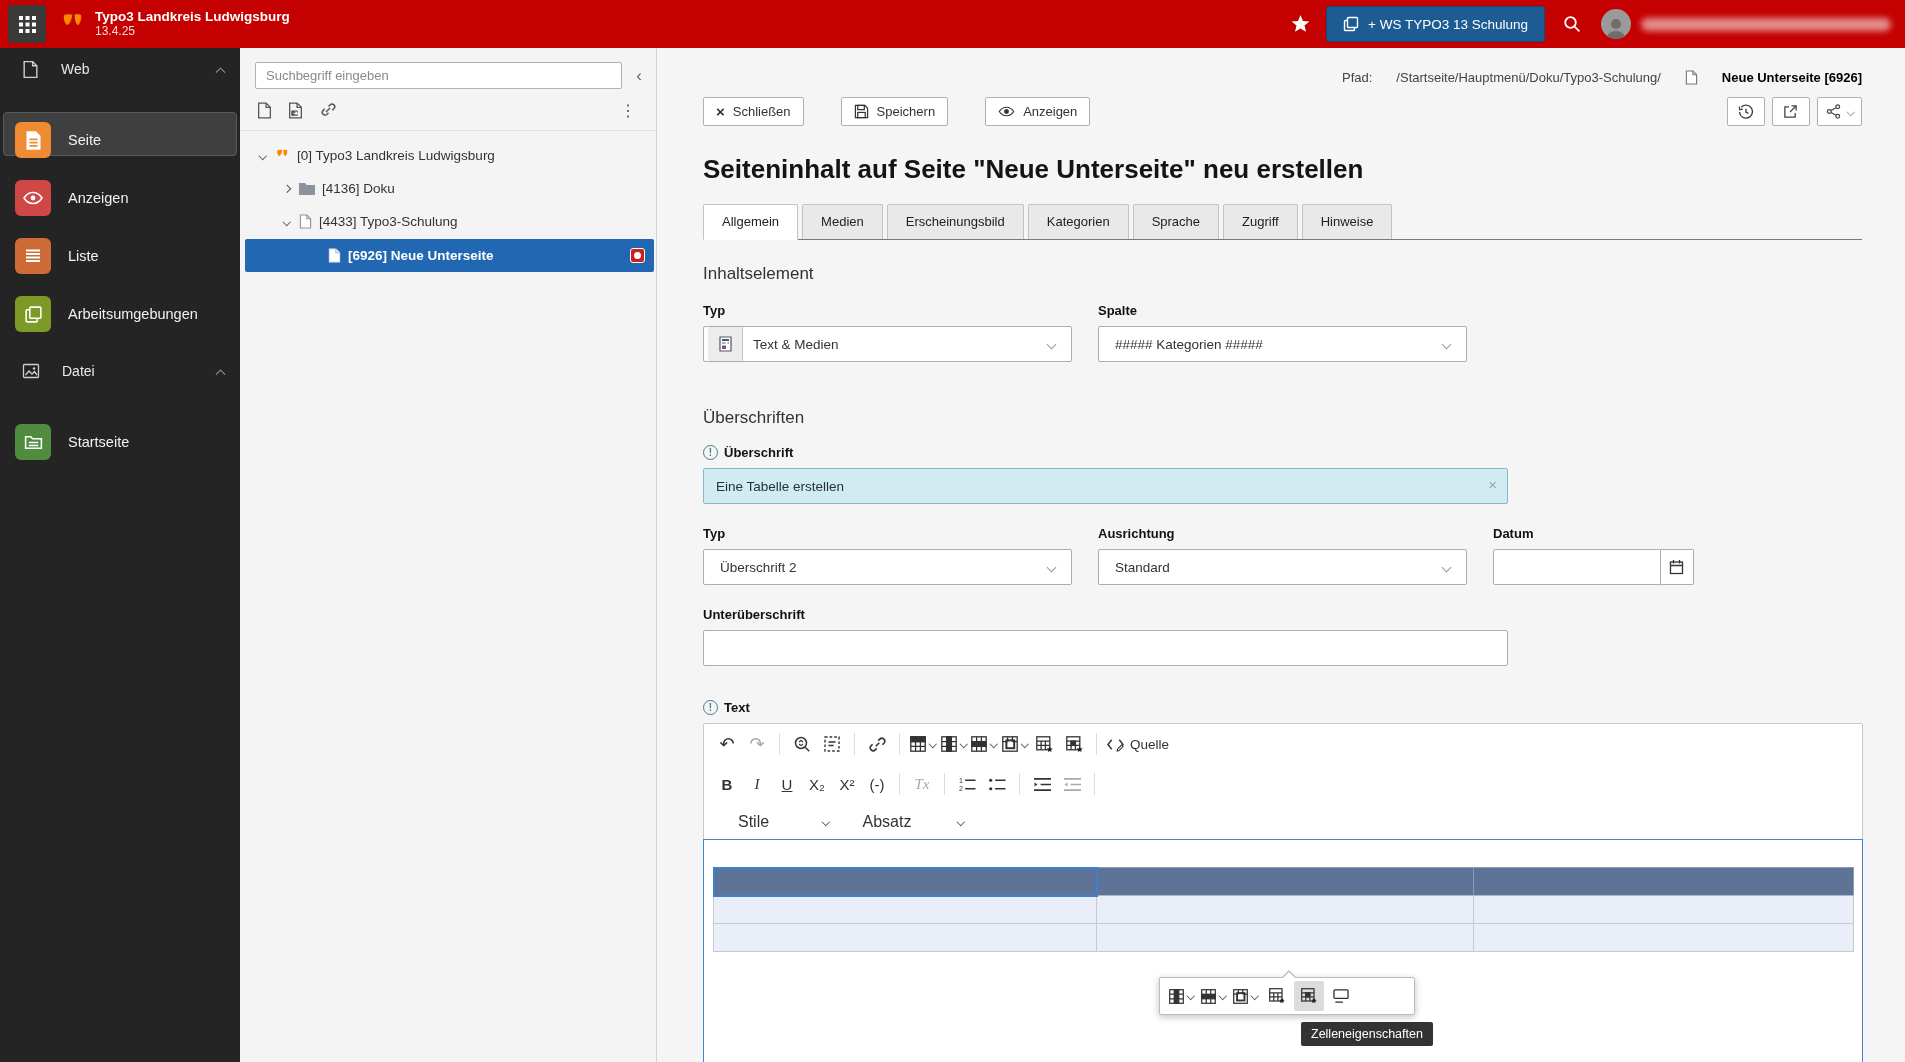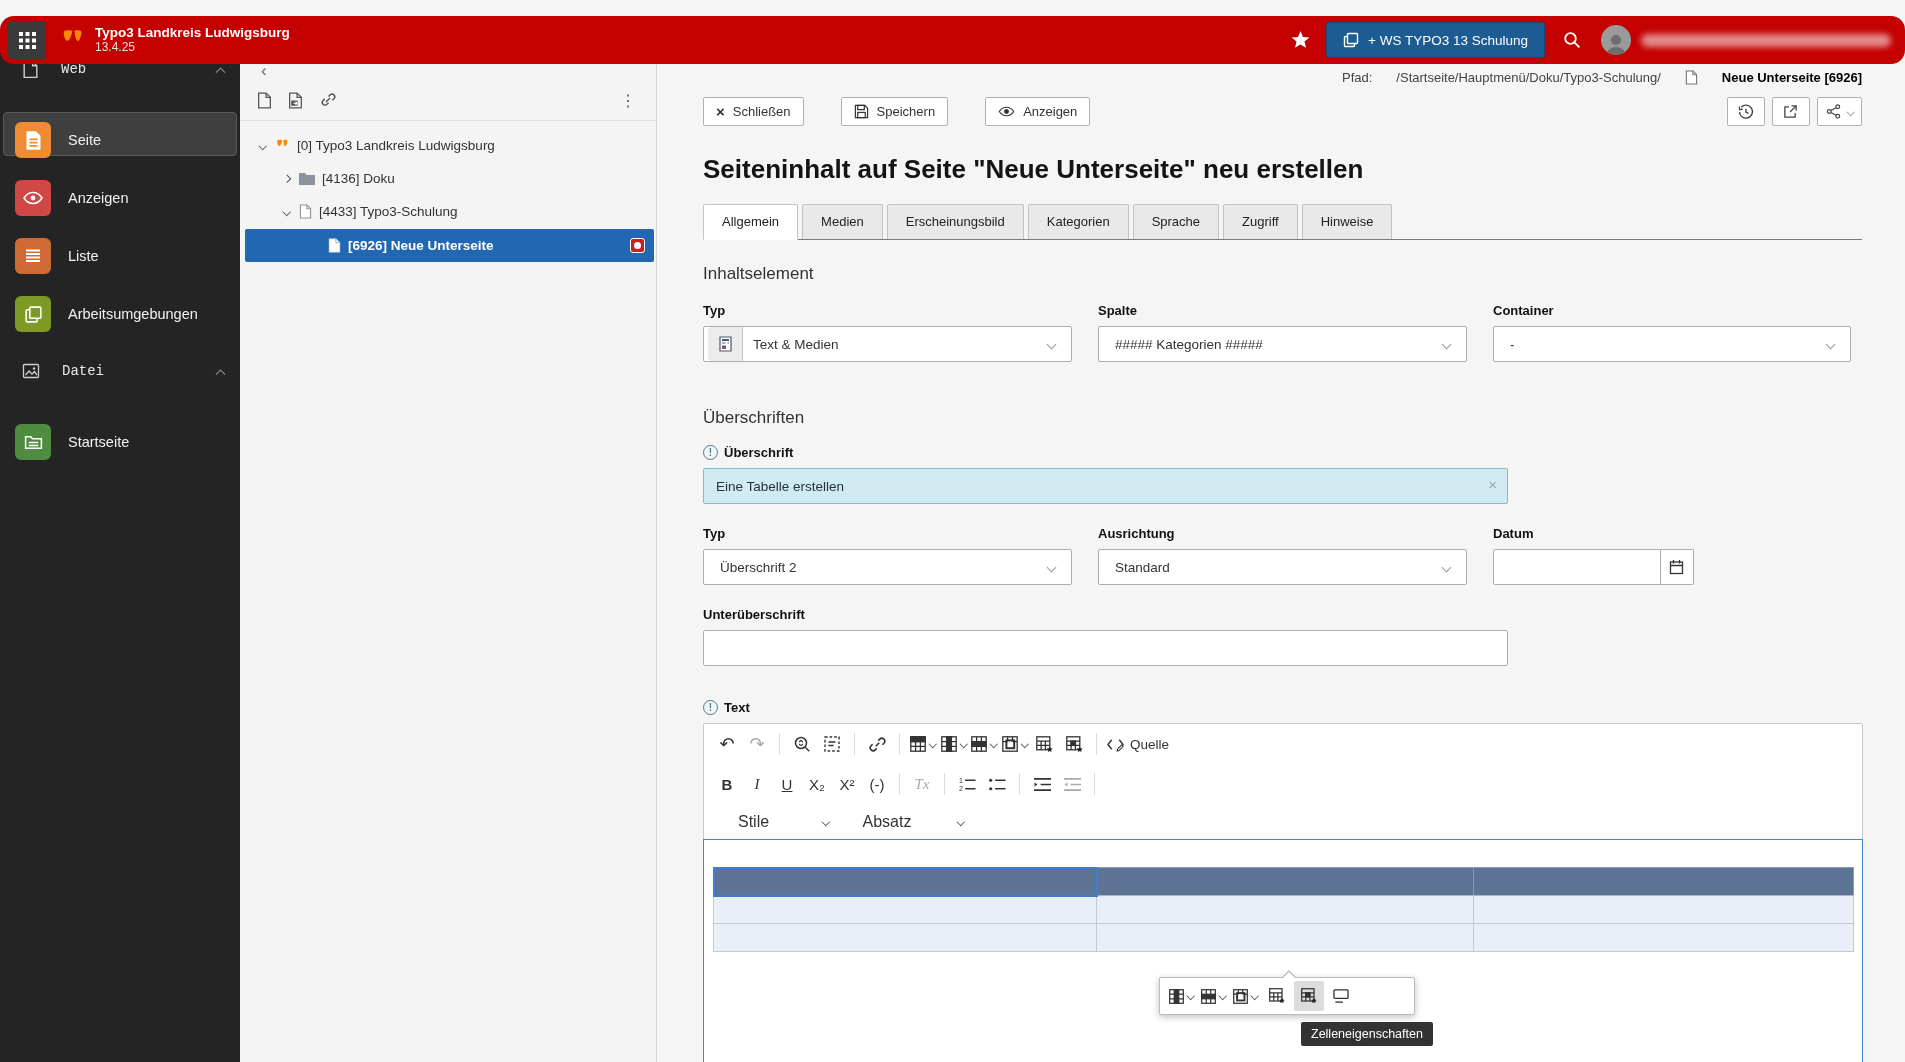--- a/index.html
+++ b/index.html
@@ -1,37 +1,37 @@
 <!DOCTYPE html>
 <html><head>
 <meta charset="utf-8">
 <style>
   * { margin:0; padding:0; box-sizing:border-box; }
   html,body { width:1905px; height:1062px; overflow:hidden; }
   body { font-family:"Liberation Sans", sans-serif; background:#f5f5f5; color:#333; font-size:13px; }
   svg { display:block; }
 
   
-  .topbar { position:absolute; left:0; top:16px; width:1905px; height:48px; background:#c40000; display:flex; align-items:center; z-index:50;border-radius:14px; }
+  .topbar { position:absolute; left:0; top:0; width:1905px; height:48px; background:#c40000; display:flex; align-items:center; z-index:50; }
   .modules-btn { width:38px; height:38px; margin:5px 0 5px 8px; background:#3a3a3a; border-radius:4px; display:flex; align-items:center; justify-content:center; cursor:pointer; }
   .brand { display:flex; align-items:center; margin-left:14px; gap:9px; }
   .brand-text { line-height:1.15; }
   .brand-title { color:#fff; font-weight:bold; font-size:13.5px; }
   .brand-version { color:rgba(255,255,255,.85); font-size:12px; }
   .topbar-right { margin-left:auto; display:flex; align-items:center; }
   .star-btn { color:#fff; margin-right:16px; cursor:pointer; }
   .ws-btn { height:36px; background:#1d5b93; border:1px solid #164a7a; border-radius:3px; color:#fff; display:flex; align-items:center; gap:9px; padding:0 16px; font-size:13.5px; cursor:pointer; }
   .search-btn { margin:0 20px 0 18px; cursor:pointer; }
   .user-chip { display:flex; align-items:center; gap:10px; margin-right:14px; cursor:pointer; }
   .avatar { width:30px; height:30px; border-radius:50%; background:#9a9a9a; overflow:hidden; display:flex; align-items:flex-end; justify-content:center; }
   .redacted { height:13px; border-radius:7px; background:rgba(255,255,255,.55); filter:blur(3px); }
 
   
   .sidebar { position:absolute; left:0; top:48px; width:240px; bottom:0; background:#242424; padding-top:10px; }
-  .mod-group-header { height:40px; display:flex; align-items:center; padding:0 16px 18px 22px; color:#e8e8e8; font-size:14px; cursor:pointer;font-family:Liberation Mono, monospace; }
+  .mod-group-header { height:40px; display:flex; align-items:center; padding:0 16px 18px 22px; color:#e8e8e8; font-size:14px; cursor:pointer; }
   .mod-group-header .glabel { margin-left:22px; flex:1; }
   .mod-item { height:44px; display:flex; align-items:center; padding:12px 10px 0 11px; color:#f1f1f1; font-size:14.5px; cursor:pointer; border:1px solid transparent; border-radius:4px; margin:14px 3px; }
   .mod-item.active { background:#3f3f3f; border-color:#585858; }
   .mod-icon { width:36px; height:36px; border-radius:6px; display:flex; align-items:center; justify-content:center; }
   .mod-item .mlabel { margin-left:17px; }
   .group-gap { height:16px; }
   .chev { display:inline-block; width:7px; height:7px; border-right:1.6px solid #9a9a9a; border-bottom:1.6px solid #9a9a9a; }
   .chev.up { transform:rotate(-135deg) translate(-2px,-2px); }
   .chev.down { transform:rotate(45deg); }
   .chev.right { transform:rotate(-45deg); }
@@ -248,20 +248,21 @@
         <path d="M2.5 4.5h5l1.5 2h8.5v9h-15z" fill="none"></path>
           <path d="M5.5 10h9M5.5 12.8h9"></path>
       </svg>
     </span>
     <span class="mlabel">Startseite</span>
   </div>
 </div>
 
 <div class="treepanel">
   <div class="tree-top">
+    <input class="tree-search" type="text" placeholder="Suchbegriff eingeben" style="">
     <span class="collapse-btn">‹</span>
   </div>
   <div class="tree-toolbar">
     <span>
       <svg width="15" height="17" viewBox="0 0 14 16" fill="none" stroke="#555" stroke-width="1.2">
           <path d="M1.5 1h7l4 4v10h-11z"></path>
           <path d="M8.5 1v4h4"></path>
         </svg>
     </span>
     <span>
@@ -427,27 +428,20 @@
               </svg>
           </span>
           <span class="val">Text &amp; Medien</span>
           <span class="chev down"></span>
         </div>
       </div>
       <div>
         <div class="f-label">Spalte</div>
         <div class="selbox">
           <span class="val">##### Kategorien #####</span>
-          <span class="chev down"></span>
-        </div>
-      </div>
-      <div>
-        <div class="f-label">Container</div>
-        <div class="selbox">
-          <span class="val">-</span>
           <span class="chev down"></span>
         </div>
       </div>
     </div>
 
     <h2 class="section-h" style="margin-top:46px">Überschriften</h2>
 
     <div class="f-label" style="margin-top:17px">
       <span class="info-dot">!</span>
       <span>Überschrift</span>

